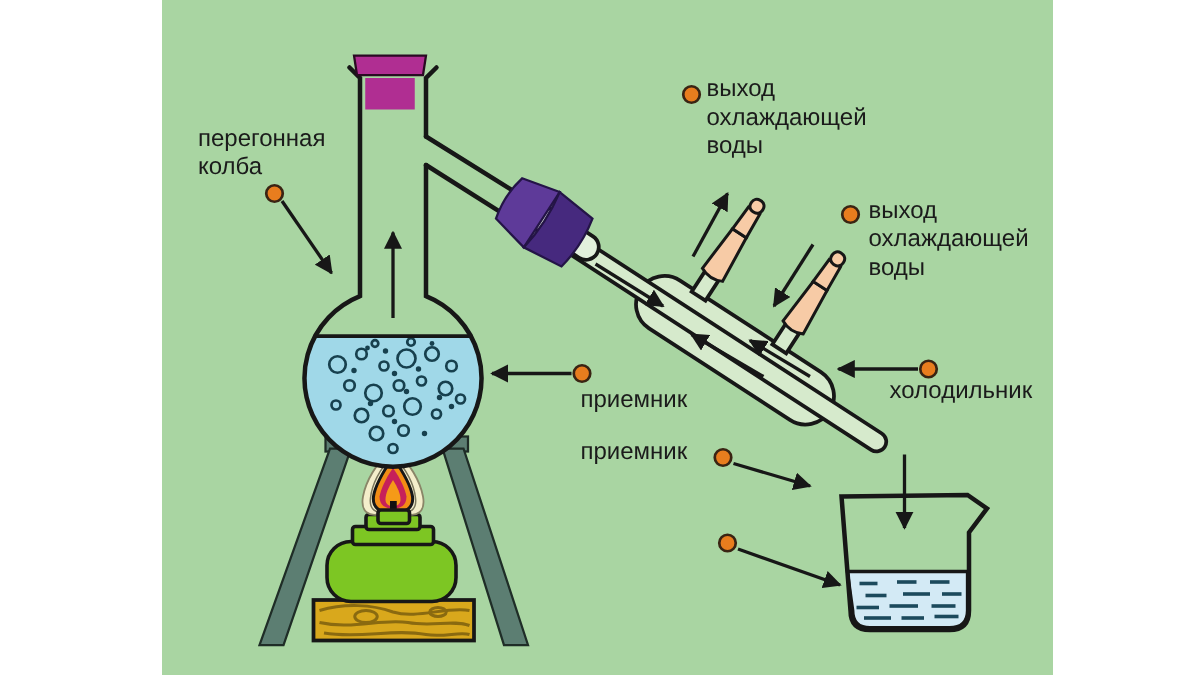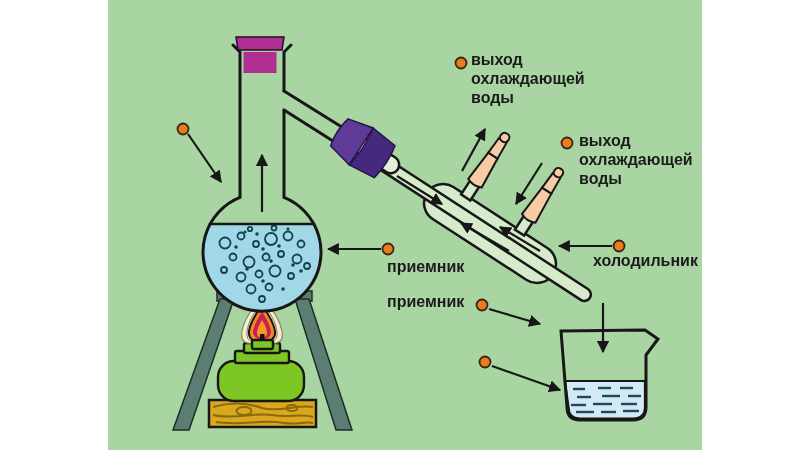--- a/index.html
+++ b/index.html
@@ -1,20 +1,20 @@
 <!DOCTYPE html>
 <html style="--background: #a9d5a2; --outline: #171717; --label-ink: #1b1b1b; --marker-orange: #e87d1e; --flask-liquid: #a0d8e8; --bubble-ink: #17404e; --distillate-liquid: #d3eaf5; --dash-ink: #1c4a5c; --stopper-magenta: #b02e92; --cork-purple-light: #5e3a99; --cork-purple-dark: #46297e; --condenser-glass: #d6eacc; --side-arm-glass: #e2f0dc; --water-tube-peach: #f7cba6; --burner-green: #7dc623; --tripod-gray: #5c7e72; --wood-base: #d9a81c; --wood-grain: #8a6a10; --flame-cream: #f4eecb; --flame-orange: #f28c15; --flame-crimson: #c6205a; --flame-core: #f59a18;"><head>
 <meta charset="utf-8">
 <style>
   html,body{margin:0;padding:0;background:#fff;}
   .canvas{position:relative;width:800px;height:450px;background:#ffffff;overflow:hidden;
           font-family:"Liberation Sans",sans-serif;}
   .stage{position:absolute;left:108px;top:0;width:594px;height:450px;background:var(--background,#a9d5a2);}
   .stage svg{position:absolute;left:0;top:0;}
-  .label{position:absolute;font-weight:bold;font-size:16px;line-height:19px;
+  .label{position:absolute;font-weight:normal;font-size:16px;line-height:19px;
          color:var(--label-ink,#1b1b1b);white-space:pre-line;letter-spacing:0;}
   
   .ink{stroke:var(--outline,#171717);fill:none;stroke-linecap:round;}
   .ink3{stroke-width:3;}
   .arrow{stroke:var(--outline,#171717);stroke-width:2.2;fill:none;marker-end:url(#ah);stroke-linecap:butt;}
   .ah{fill:var(--outline,#171717);}
   .glass{fill:var(--condenser-glass,#d6eacc);stroke:var(--outline,#171717);stroke-width:2.5;}
   .glass2{fill:var(--side-arm-glass,#e2f0dc);stroke:var(--outline,#171717);stroke-width:2.5;}
   .peach{fill:var(--water-tube-peach,#f7cba6);stroke:var(--outline,#171717);stroke-width:2;}
   .dot{fill:var(--marker-orange,#e87d1e);stroke:#3a2413;stroke-width:1.8;}
@@ -196,20 +196,22 @@
         <circle class="dot" cx="619" cy="246" r="5.5"></circle>
         <line class="arrow" x1="489" y1="309" x2="540" y2="324"></line>
         <circle class="dot" cx="482" cy="305" r="5.5"></circle>
         <line class="arrow" x1="492" y1="366" x2="560" y2="390"></line>
         <circle class="dot" cx="485" cy="362" r="5.5"></circle>
         <circle class="dot" cx="461" cy="63" r="5.5"></circle>
         <circle class="dot" cx="567" cy="143" r="5.5"></circle>
       </g>
     </svg>
 
+    <div class="label" style="left:24px;top:83px">перегонная
+колба</div>
     <div class="label" style="left:363px;top:50px">выход
 охлаждающей
 воды</div>
     <div class="label" style="left:471px;top:131px">выход
 охлаждающей
 воды</div>
     <div class="label" style="left:279px;top:257px">приемник</div>
     <div class="label" style="left:485px;top:251px">холодильник</div>
     <div class="label" style="left:279px;top:292px">приемник</div>
   </div>

